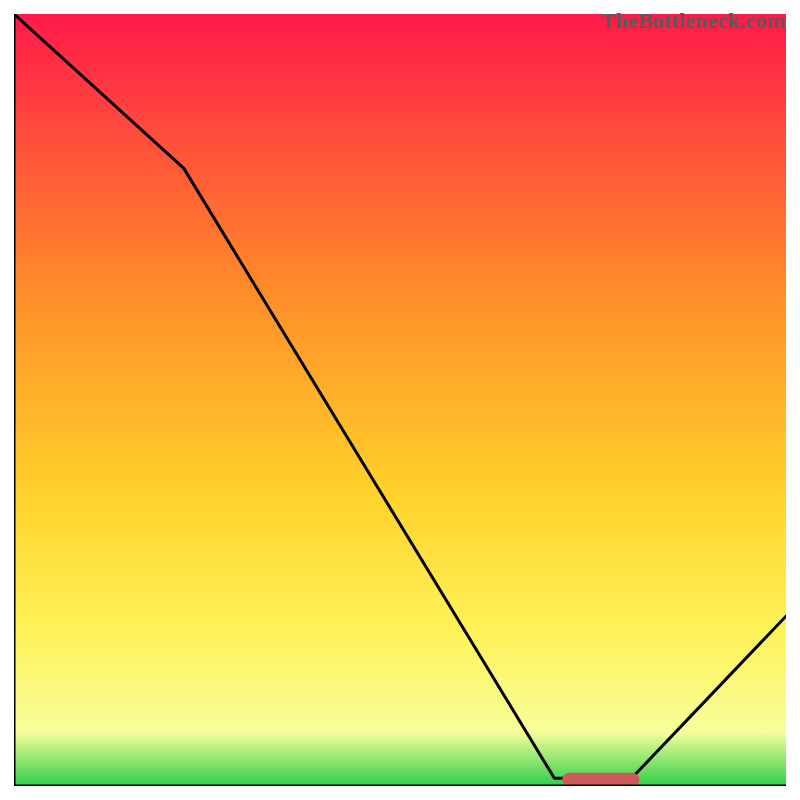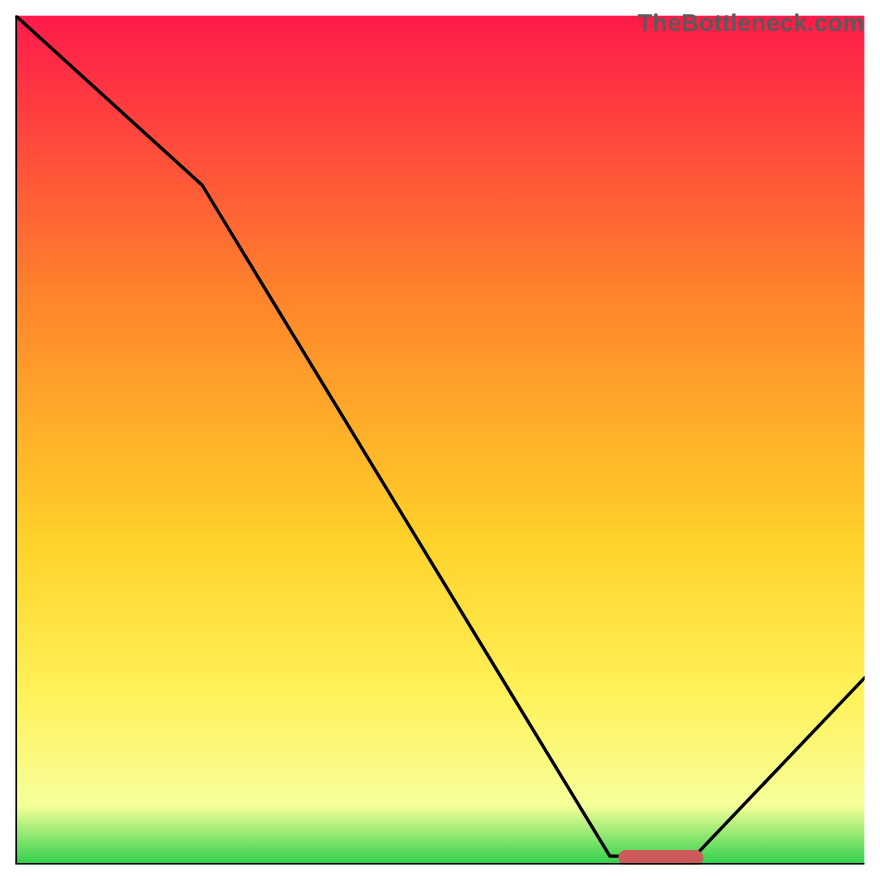--- a/index.html
+++ b/index.html
@@ -28,20 +28,21 @@
   .watermark {
     position: absolute;
     top: -6px;
     right: 0;
     font-size: 22px;
     font-weight: 600;
     color: #5a5a5a;
     letter-spacing: 0.2px;
     user-select: none;
     pointer-events: none;
+    font-family: Liberation Serif, serif;
   }
 </style>
 </head>
 <body>
 
 <div class="frame">
   <div class="plot-area">
 
     <svg viewBox="0 0 772 772" width="772" height="772" preserveAspectRatio="none">
       <defs>

